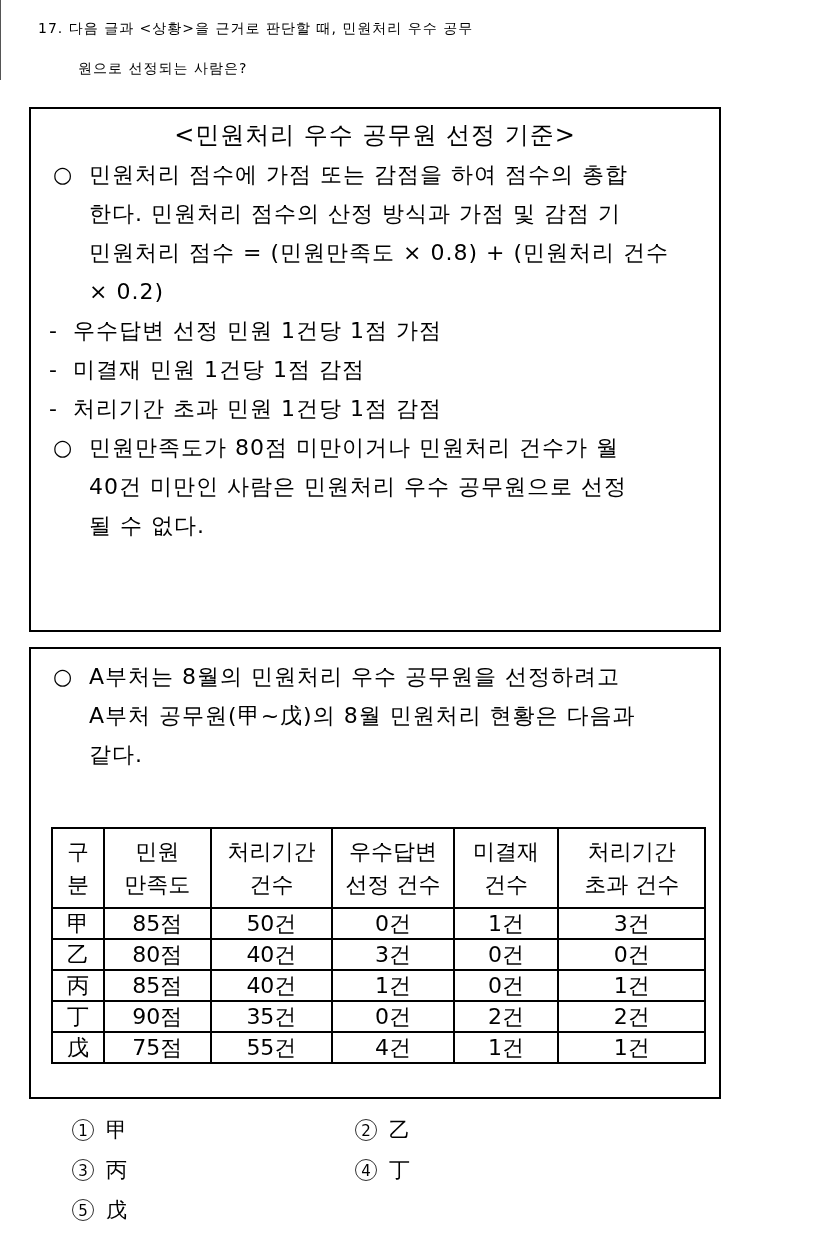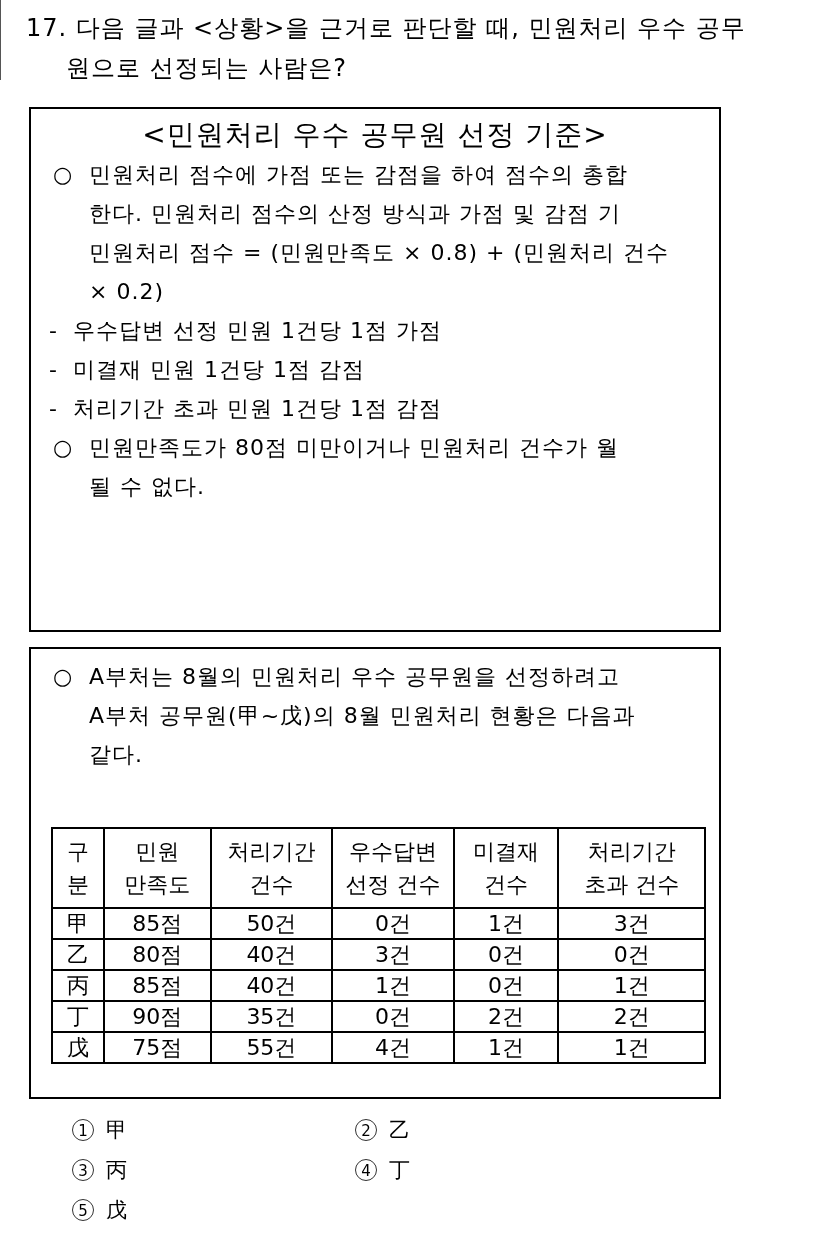--- a/index.html
+++ b/index.html
@@ -5,33 +5,33 @@
     html, body { margin: 0; padding: 0; background: #ffffff; }
     body {
       width: 826px; height: 1233px; position: relative; overflow: hidden;
       font-family: "DejaVu Sans", "Liberation Sans", sans-serif;
       color: #000000;
     }
     .left-rule {
       position: absolute; left: 0; top: 0; width: 1px; height: 80px; background: #555;
     }
     .question {
-      position: absolute; left: 26px; top: 8px; width: 760px;
-      font-size: 24px; line-height: 40px; letter-spacing: 1px;
+      position: absolute; left: 38px; top: 8px; width: 760px;
+      font-size: 14px; line-height: 40px; letter-spacing: 1px;
     }
     .question .q-line2 { display: block; padding-left: 40px; }
 
     .box {
       position: absolute; border: 2px solid #000; box-sizing: border-box;
     }
     .box1 { left: 29px; top: 107px; width: 692px; height: 525px; }
     .box2 { left: 29px; top: 647px; width: 692px; height: 452px; }
 
     .box-title {
-      text-align: center; font-size: 28px; line-height: 40px; margin-top: 6px; letter-spacing: 1px;
+      text-align: center; font-size: 24px; line-height: 40px; margin-top: 6px; letter-spacing: 1px;
     }
     .para {
       font-size: 22px; line-height: 39px; letter-spacing: 1px; position: relative;
     }
     .b1-content { position: absolute; left: 22px; top: 46px; width: 650px; }
     .b2-content { position: absolute; left: 22px; top: 8px; width: 650px; }
     .bullet-item { padding-left: 36px; position: relative; }
     .bullet-item .marker {
       position: absolute; left: 0; top: 0; width: 36px;
     }
@@ -96,20 +96,21 @@
       <span class="marker">-</span>
       <span>미결재 민원 1건당 1점 감점</span>
     </div>
     <div class="para dash-item">
       <span class="marker">-</span>
       <span>처리기간 초과 민원 1건당 1점 감점</span>
     </div>
     <div class="para bullet-item">
       <span class="marker">○</span>
       <div>민원만족도가 80점 미만이거나 민원처리 건수가 월</div>
+      <div>40건 미만인 사람은 민원처리 우수 공무원으로 선정</div>
       <div>될 수 없다.</div>
     </div>
   </div>
 </div>
 
 <div class="box box2">
   <div class="b2-content">
     <div class="para bullet-item">
       <span class="marker">○</span>
       <div>A부처는 8월의 민원처리 우수 공무원을 선정하려고</div>

